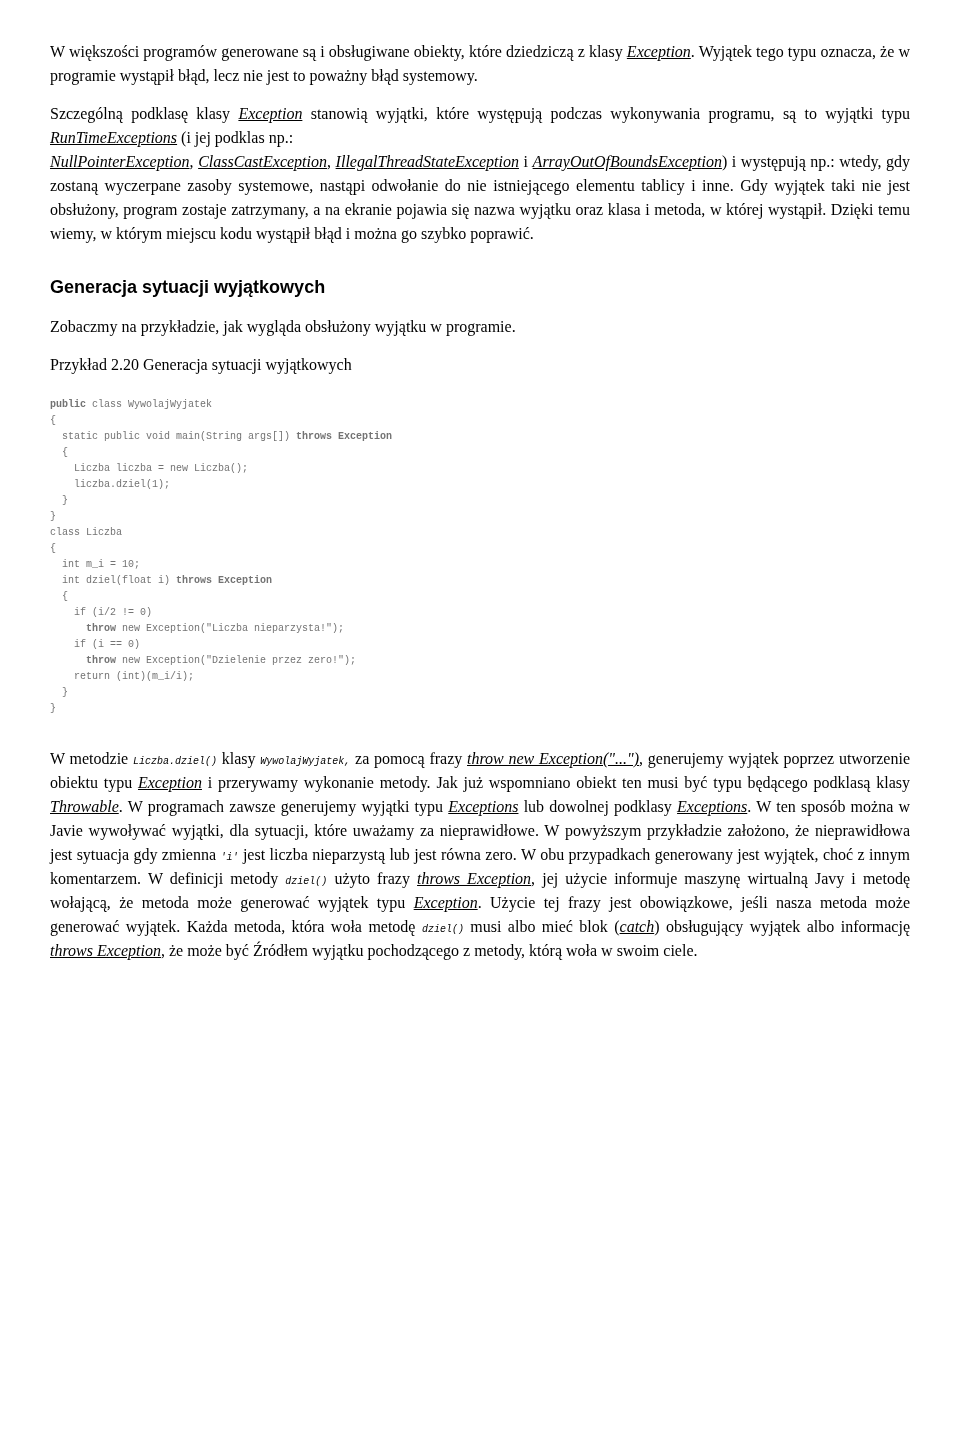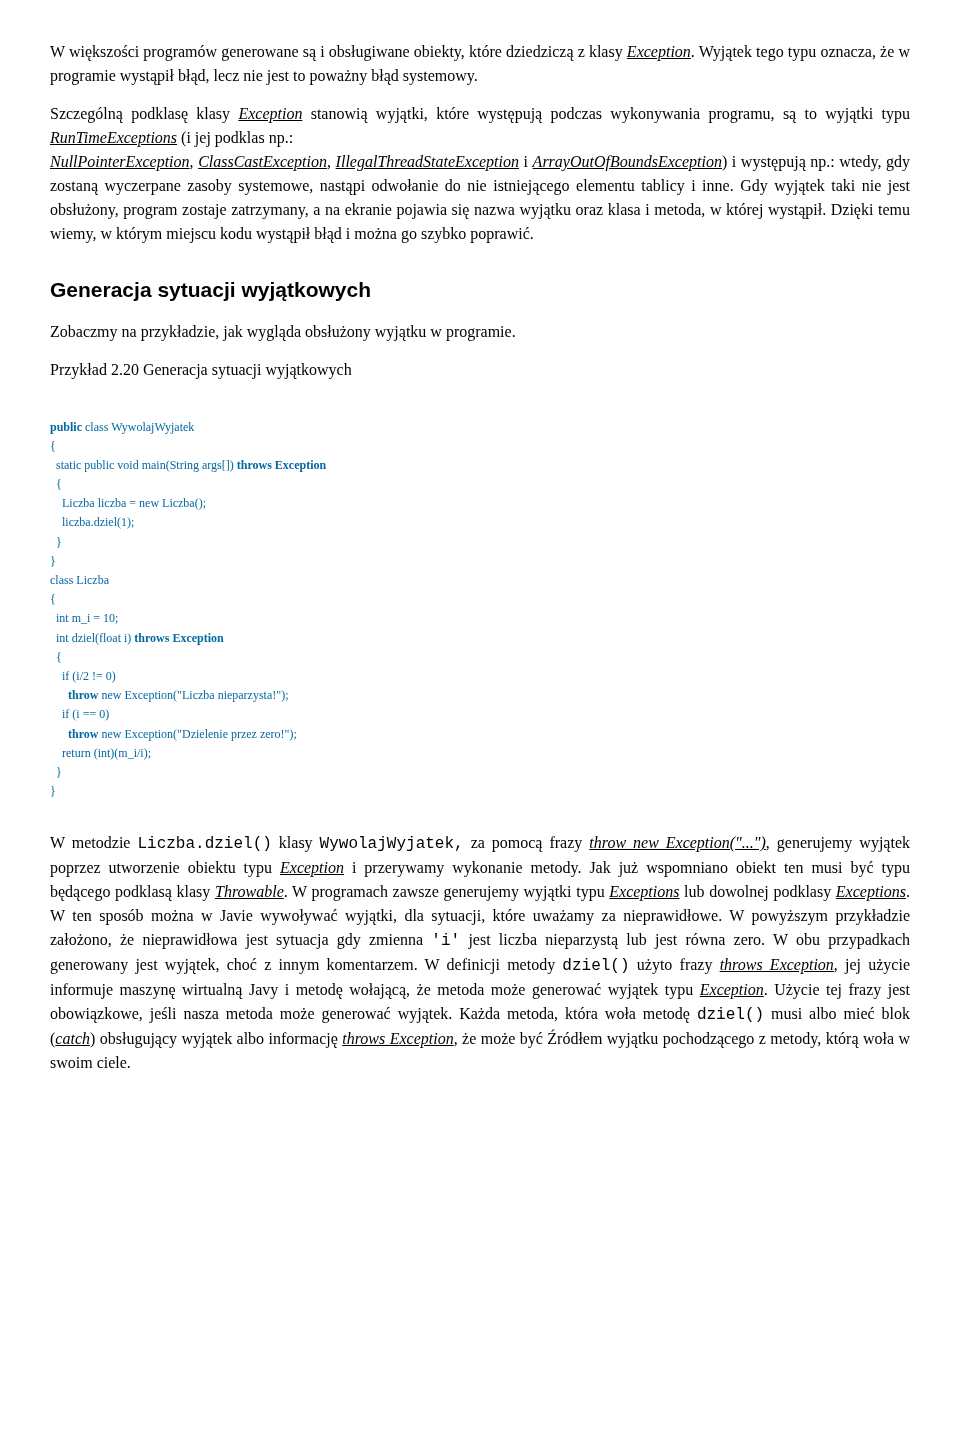--- a/index.html
+++ b/index.html
@@ -17,47 +17,48 @@
       max-width: 960px;
     }
     .page-content {
       width: 100%;
     }
     p {
       margin-bottom: 14px;
       text-align: justify;
     }
     h2 {
-      font-size: 21px;
+      font-size: 18px;
       font-weight: bold;
       margin-top: 28px;
       margin-bottom: 14px;
       font-family: Arial, Helvetica, sans-serif;
     }
     .example-title {
       font-size: 16px;
-      margin-bottom: 26px;
+      margin-bottom: 10px;
       font-family: "Times New Roman", Times, serif;
     }
     .code-block {
-      font-family: Liberation Serif, serif;
-      font-size: 12px;
+      font-family: Liberation Mono, monospace;
+      font-size: 10px;
       background: #ffffff;
       padding: 10px 0;
       margin-bottom: 20px;
       line-height: 1.6;
       white-space: pre;
-      color: #0369a1;
+      color: #737373;
     }
     .code-block .kw {
       font-weight: bold;
     }
     code {
       font-family: "Courier New", Courier, monospace;
-      font-size: 16px;
+      font-size: 10px;
+      font-style: italic;
     }
     em {
       font-style: italic;
       text-decoration: underline;
     }
     strong {
       font-weight: bold;
     }
   </style>
 </head>

